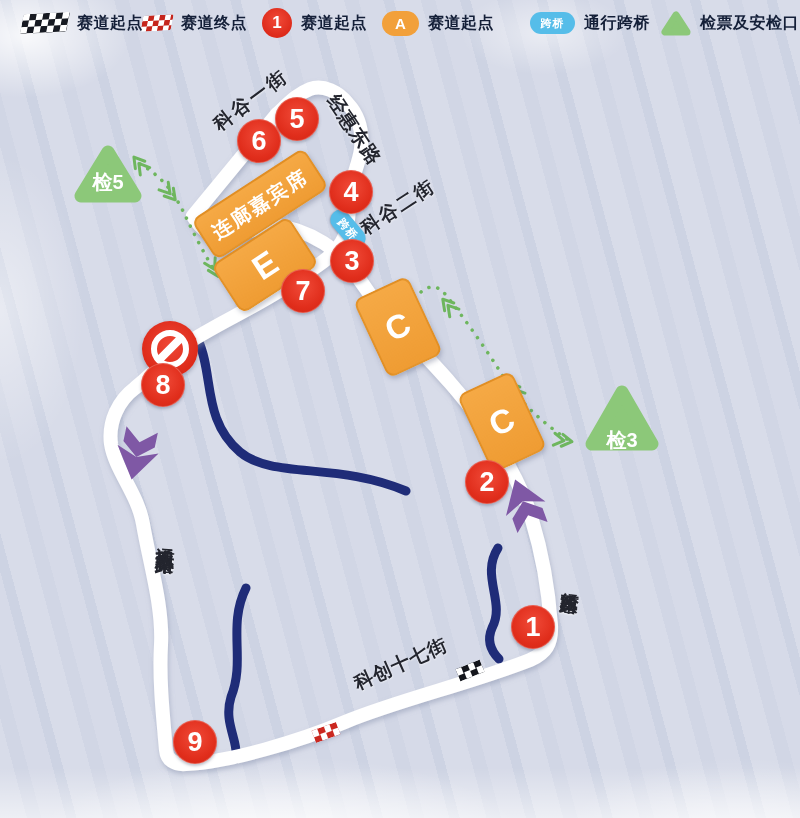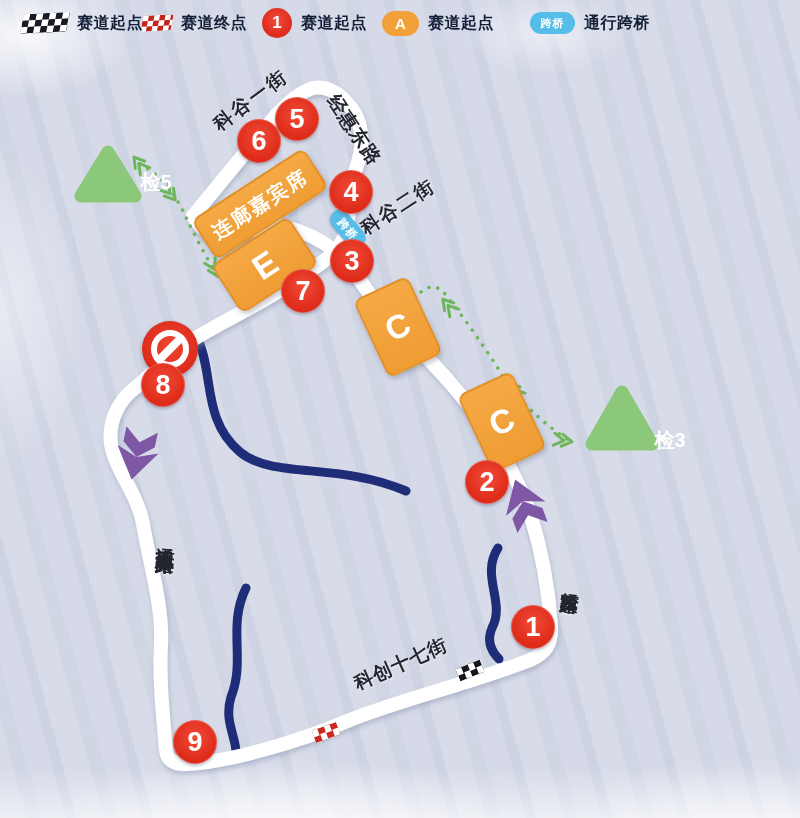--- a/index.html
+++ b/index.html
@@ -38,21 +38,21 @@
         color:#fff;font-weight:bold;font-size:27px;display:flex;align-items:center;justify-content:center;
         box-shadow:0 2px 3px rgba(70,80,110,.35), inset 0 0 0 1px rgba(255,255,255,.22);}
   .obox{position:absolute;background:linear-gradient(#f5a945,#ef9c33);
         border:2px solid rgba(214,132,24,.55);border-radius:9px;color:#fff;font-weight:bold;
         display:flex;align-items:center;justify-content:center;
         box-shadow:0 3px 5px rgba(80,90,120,.35);}
   .obox.corridor{left:193px;top:180px;width:130px;height:44px;transform:rotate(-33deg);font-size:20px;letter-spacing:2px;}
   .obox.boxE{left:219px;top:236px;width:88px;height:54px;transform:rotate(-33deg);font-size:34px;}
   .obox.boxC1{left:368px;top:284px;width:56px;height:82px;transform:rotate(-25deg);font-size:33px;}
   .obox.boxC2{left:472px;top:379px;width:56px;height:82px;transform:rotate(-25deg);font-size:33px;}
-  .tri-label{position:absolute;color:#fff;font-weight:bold;font-size:20px;transform:translate(-50%,-50%);white-space:nowrap;margin-left:48px;}
+  .tri-label{position:absolute;color:#fff;font-weight:bold;font-size:20px;transform:translate(-50%,-50%);white-space:nowrap;}
   .street{position:absolute;color:#23252e;font-weight:bold;font-size:19px;letter-spacing:3px;
         white-space:nowrap;text-shadow:0 1px 2px rgba(255,255,255,.65);}
   .street.v{writing-mode:vertical-rl;text-orientation:upright;letter-spacing:2px;}
   .map-bridge{position:absolute;left:326px;top:219px;width:44px;height:20px;border-radius:10px;
         background:#56bde9;color:#fff;font-weight:bold;font-size:11px;letter-spacing:1px;
         display:flex;align-items:center;justify-content:center;transform:rotate(50deg);
         box-shadow:0 1px 2px rgba(70,80,110,.4);}
   .noentry{position:absolute;left:142px;top:321px;width:56px;height:56px;border-radius:50%;
         background:radial-gradient(circle at 50% 42%, #ef4736, #dd2a19 70%);
         box-shadow:0 2px 4px rgba(70,80,110,.4);}
@@ -84,20 +84,26 @@
     <div class="lg-circle">1</div>
     <div class="legend-label">赛道起点</div>
   </div>
   <div class="legend-item" style="left:382px">
     <div class="lg-a">A</div>
     <div class="legend-label">赛道起点</div>
   </div>
   <div class="legend-item" style="left:530px">
     <div class="lg-bridge">跨桥</div>
     <div class="legend-label">通行跨桥</div>
+  </div>
+  <div class="legend-item" style="left:661px">
+    <svg width="30" height="27">
+      <path d="M15 5 L4 22 L26 22 Z" fill="#8cc879" stroke="#8cc879" stroke-width="7" stroke-linejoin="round"></path>
+    </svg>
+    <div class="legend-label">检票及安检口</div>
   </div>
 
   <svg class="map" width="800" height="818" viewBox="0 0 800 818">
     <defs>
       <filter id="roadshadow" x="-20%" y="-20%" width="140%" height="140%">
         <feDropShadow dx="1" dy="3" stdDeviation="2.5" flood-color="#8892ad" flood-opacity="0.5"></feDropShadow>
       </filter>
     </defs>
 
     <g stroke="#1f2c78" stroke-width="9" fill="none" stroke-linecap="round">

